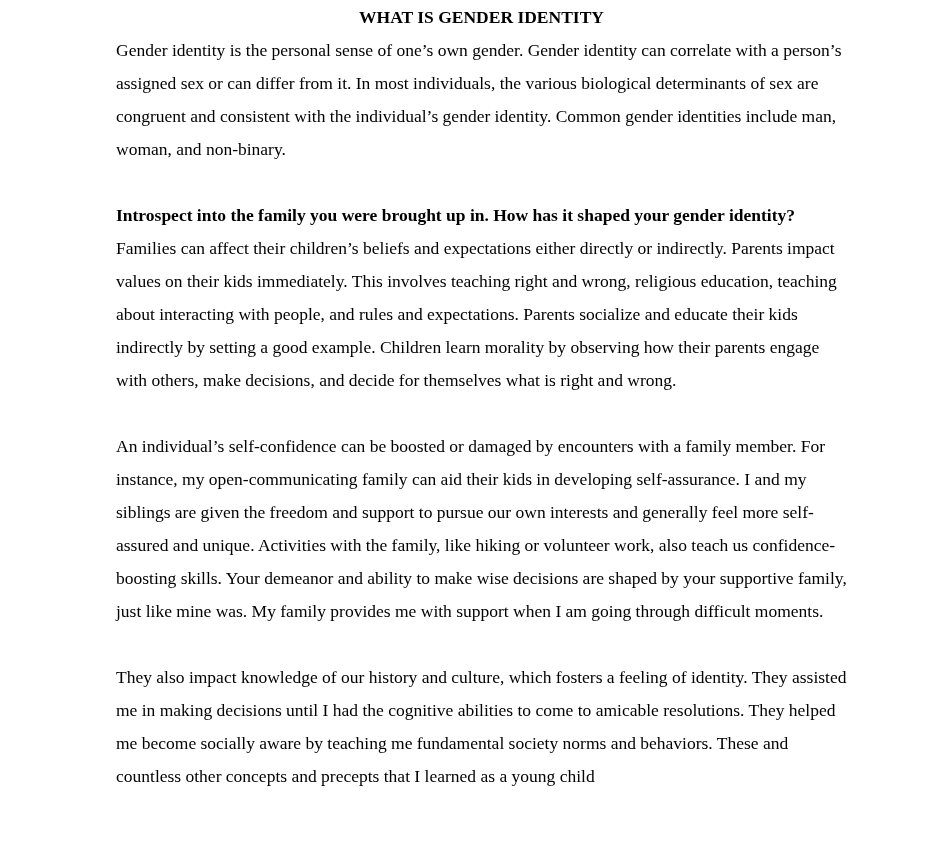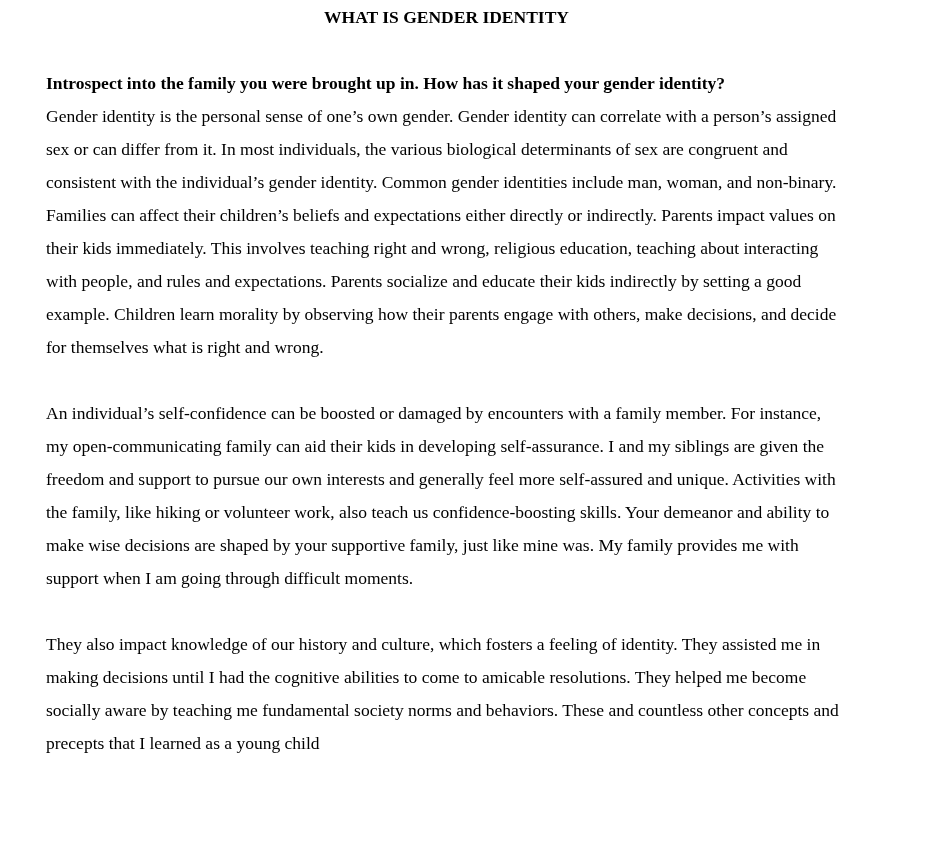--- a/index.html
+++ b/index.html
@@ -9,21 +9,21 @@
   }
   body {
     width: 937px;
     height: 862px;
     overflow: hidden;
   }
   .page {
     box-sizing: border-box;
     width: 937px;
     height: 862px;
-    padding: 1px 90px 0 46px;
+    padding: 1px 90px 0 116px;
     background: #ffffff;
     color: #000000;
     font-family: "Liberation Serif", "DejaVu Serif", serif;
     font-size: 17.5px;
     line-height: 33px;
     text-align: left;
   }
   .doc-title {
     font-size: 17.5px;
     font-weight: 700;
@@ -41,23 +41,23 @@
     font-weight: 700;
   }
 </style>
 </head>
 <body>
 
 <main class="page">
 
   <h1 class="doc-title">WHAT IS GENDER IDENTITY</h1>
 
+  <p class="para no-gap">Gender identity is the personal sense of one’s own gender. Gender identity can correlate with a person’s assigned sex or can differ from it. In most individuals, the various biological determinants of sex are congruent and consistent with the individual’s gender identity. Common gender identities include man, woman, and non-binary.</p>
+
   <p class="para question-heading">Introspect into the family you were brought up in. How has it shaped your gender identity?</p>
-
-  <p class="para no-gap">Gender identity is the personal sense of one’s own gender. Gender identity can correlate with a person’s assigned sex or can differ from it. In most individuals, the various biological determinants of sex are congruent and consistent with the individual’s gender identity. Common gender identities include man, woman, and non-binary.</p>
 
   <p class="para no-gap">Families can affect their children’s beliefs and expectations either directly or indirectly. Parents impact values on their kids immediately. This involves teaching right and wrong, religious education, teaching about interacting with people, and rules and expectations. Parents socialize and educate their kids indirectly by setting a good example. Children learn morality by observing how their parents engage with others, make decisions, and decide for themselves what is right and wrong.</p>
 
   <p class="para">An individual’s self-confidence can be boosted or damaged by encounters with a family member. For instance, my open-communicating family can aid their kids in developing self-assurance. I and my siblings are given the freedom and support to pursue our own interests and generally feel more self-assured and unique. Activities with the family, like hiking or volunteer work, also teach us confidence-boosting skills. Your demeanor and ability to make wise decisions are shaped by your supportive family, just like mine was. My family provides me with support when I am going through difficult moments.</p>
 
   <p class="para">They also impact knowledge of our history and culture, which fosters a feeling of identity. They assisted me in making decisions until I had the cognitive abilities to come to amicable resolutions. They helped me become socially aware by teaching me fundamental society norms and behaviors. These and countless other concepts and precepts that I learned as a young child</p>
 
 </main>
 
 </body></html>

